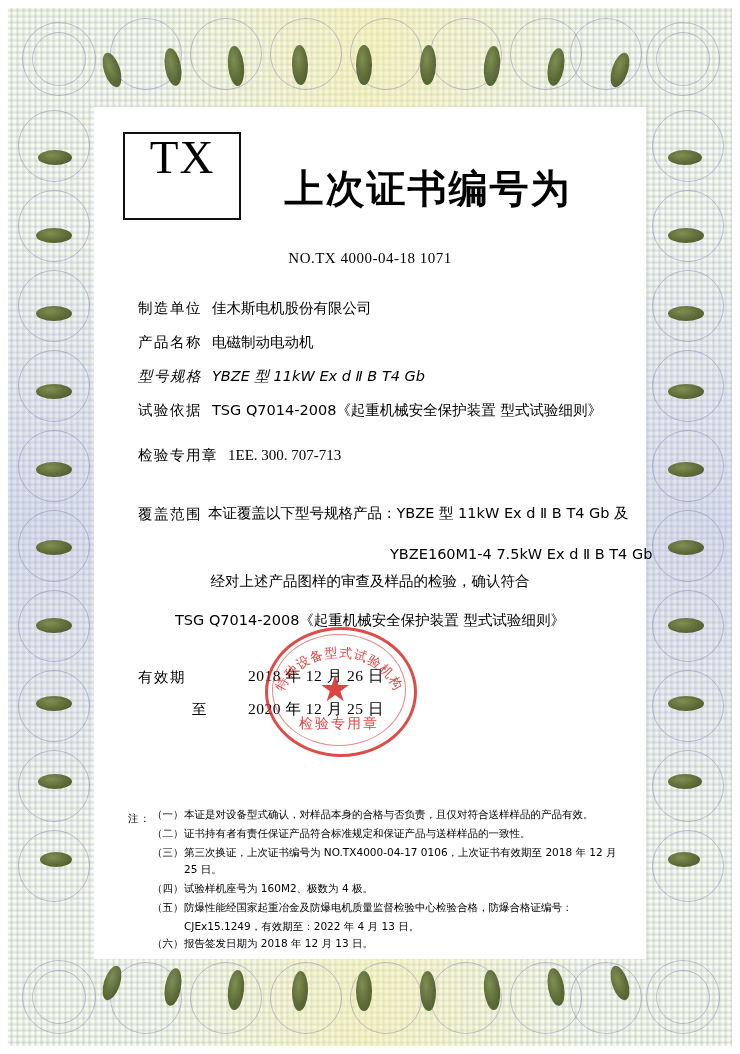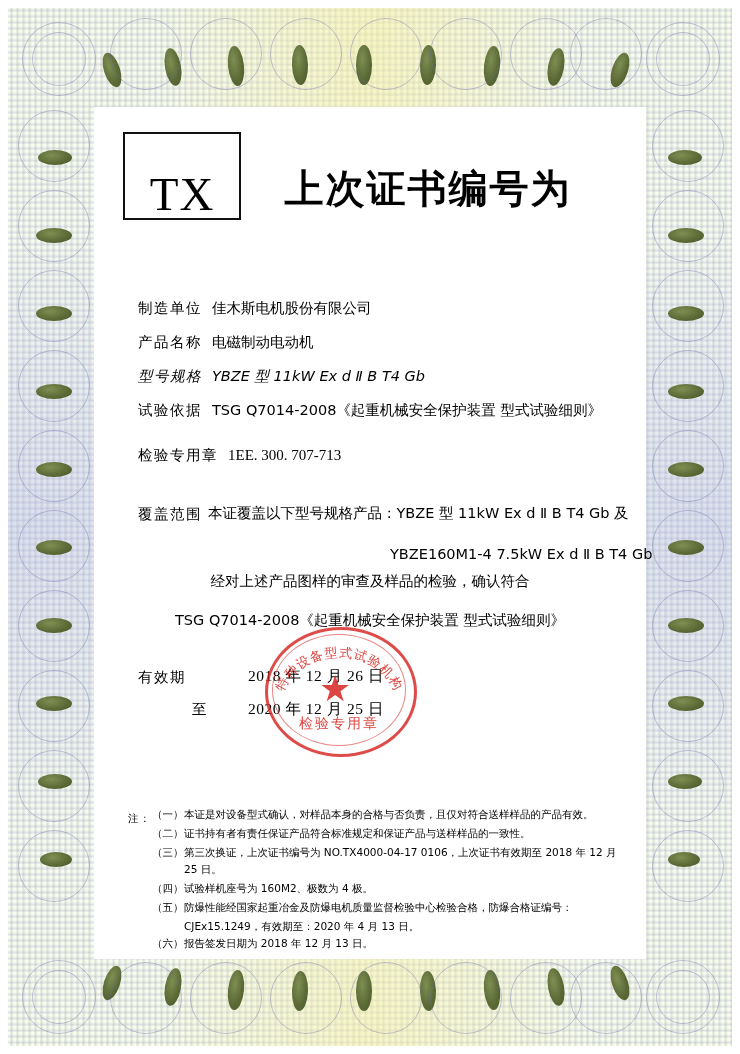--- a/index.html
+++ b/index.html
@@ -65,21 +65,21 @@
     box-shadow: 0 0 0 1px rgba(255,255,255,1);
   }
 
   
   .tx-box {
     position: absolute;
     left: 123px; top: 132px;
     width: 114px; height: 84px;
     border: 2px solid #111;
     display: flex;
-    align-items: flex-end;
+    align-items: flex-start;
     justify-content: center;
   }
   .tx-box .tx-text {
     font-family: "Liberation Serif", serif;
     font-size: 47px;
     letter-spacing: 1px;
     font-weight: 400;
     color: #000;
     line-height: 1;
   }
@@ -420,20 +420,21 @@
     <div class="spiro" style="left:570px; top:962px; width:70px; height:70px;"></div>
   </div>
 
   <div class="inner-card"></div>
 
   <div class="tx-box">
     <span class="tx-text">TX</span>
   </div>
 
   <div class="hd-big">上次证书编号为</div>
+  <div class="cert-no">NO.TX 4000-04-18 1071</div>
 
   <div class="field f1">
     <span class="f-label">制造单位</span>
     <span class="f-value">佳木斯电机股份有限公司</span>
   </div>
   <div class="field f2">
     <span class="f-label">产品名称</span>
     <span class="f-value">电磁制动电动机</span>
   </div>
   <div class="field f3">
@@ -492,20 +493,20 @@
       <span class="note-txt">第三次换证，上次证书编号为 NO.TX4000-04-17 0106，上次证书有效期至 2018 年 12 月 25 日。</span>
     </div>
     <div class="note-row">
       <span class="note-idx">（四）</span>
       <span class="note-txt">试验样机座号为 160M2、极数为 4 极。</span>
     </div>
     <div class="note-row">
       <span class="note-idx">（五）</span>
       <span class="note-txt">防爆性能经国家起重冶金及防爆电机质量监督检验中心检验合格，防爆合格证编号：</span>
     </div>
-    <div class="note-sub">CJEx15.1249，有效期至：2020 年 4 月 13 日。</div>
+    <div class="note-sub">CJEx15.1249，有效期至：2022 年 4 月 13 日。</div>
     <div class="note-row">
       <span class="note-idx">（六）</span>
       <span class="note-txt">报告签发日期为 2018 年 12 月 13 日。</span>
     </div>
   </div>
 
 </div>
 
 </body></html>

